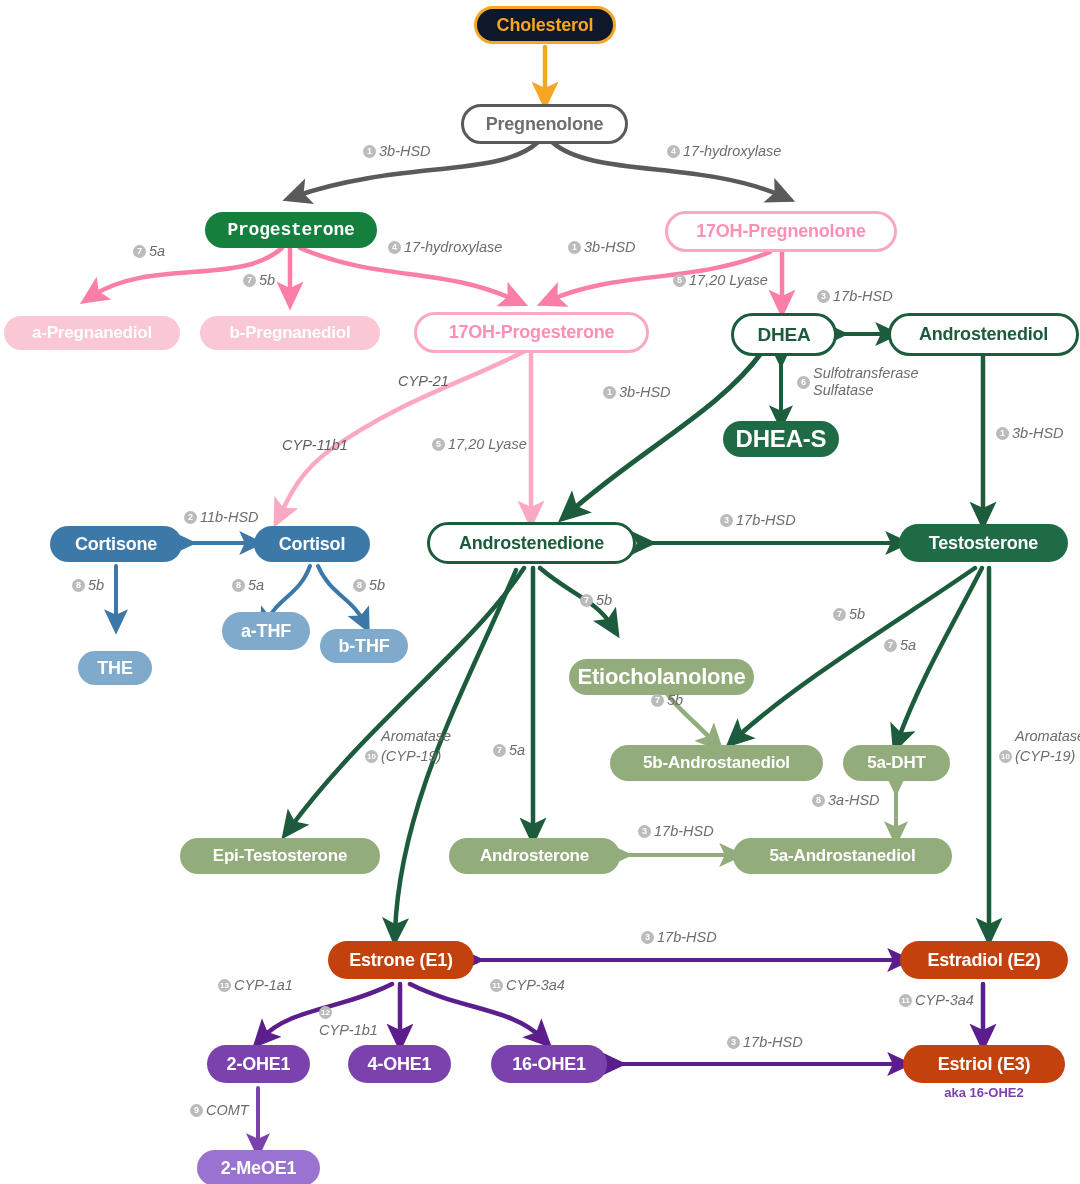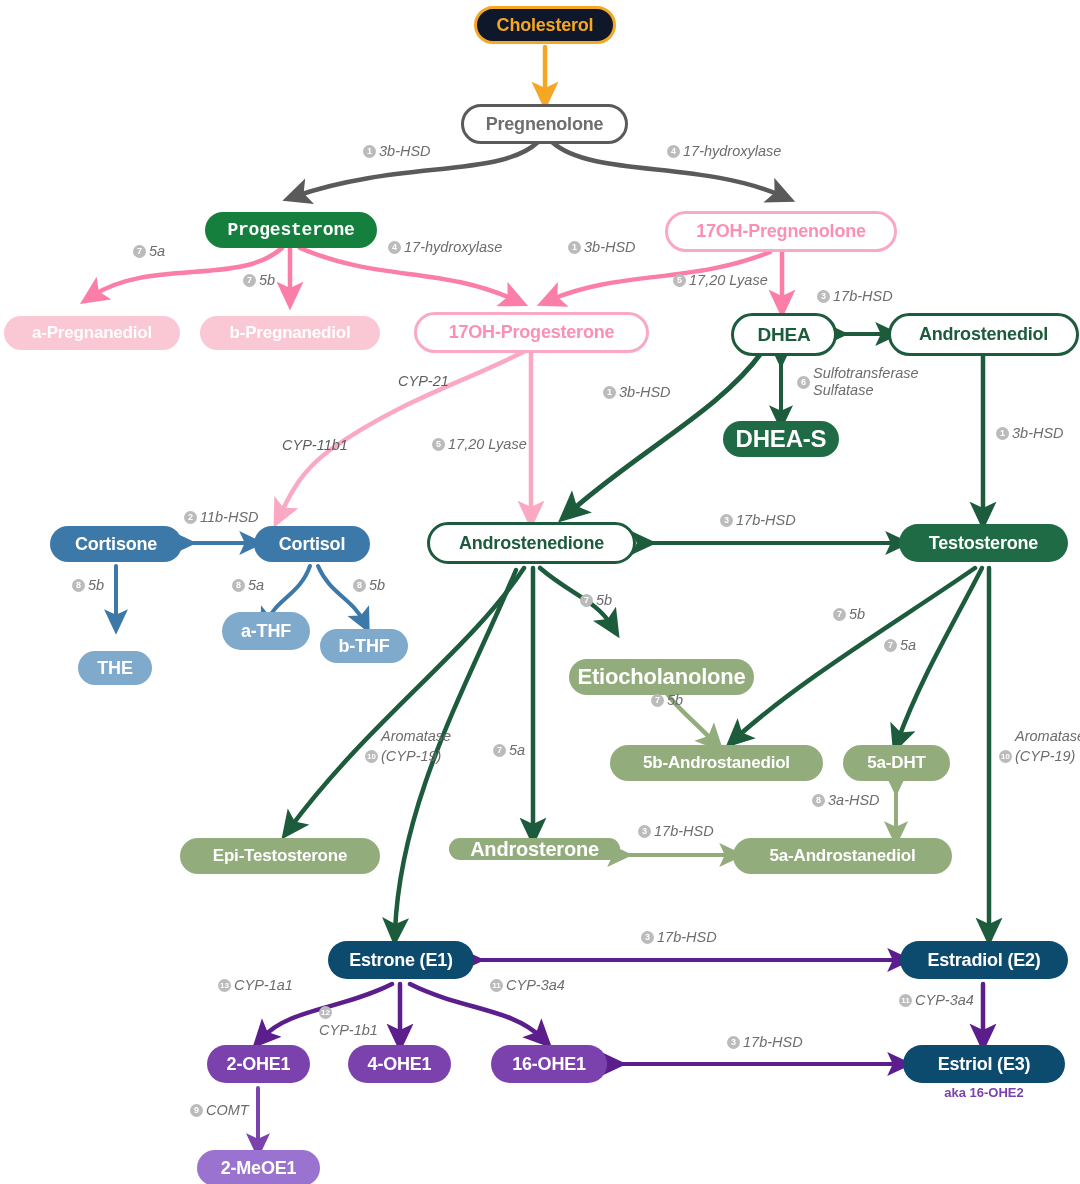--- a/index.html
+++ b/index.html
@@ -15,21 +15,21 @@
   .v-outline-orange{background:#0f172a;border:3px solid #F5A623;color:#F5A623;}
   .v-outline-gray  {background:#fff;border:3px solid #5A5A5A;color:#6E6E6E;}
   .v-solid-pink    {background:#15803d;color:#ffffff;font-family:Liberation Mono, monospace;}
   .v-soft-pink     {background:#FAC7D4;color:#ffffff;}
   .v-outline-pink  {background:#fff;border:3px solid #FBA9C3;color:#FB8FB4;}
   .v-outline-green {background:#fff;border:3.5px solid #1C5C3C;color:#1C5C3C;}
   .v-solid-green   {background:#1F6B46;color:#ffffff;}
   .v-sage          {background:#93AC7C;color:#ffffff;}
   .v-blue          {background:#3C78A8;color:#ffffff;}
   .v-lightblue     {background:#7FAACB;color:#ffffff;}
-  .v-purple        {background:#0c4a6e;color:#ffffff;}
+  .v-purple        {background:#c2410c;color:#ffffff;}
   .v-midpurple     {background:#7B42AE;color:#ffffff;}
   .v-lightpurple   {background:#9A72D0;color:#ffffff;}
 
   .sub{position:absolute;color:#7B42AE;font-size:13px;font-weight:bold;
        text-align:center;white-space:nowrap;}
 
   .elabel{position:absolute;color:#6D6D6D;font-size:14.5px;font-style:italic;
           font-family:"Liberation Sans",sans-serif;white-space:nowrap;
           display:flex;align-items:flex-start;gap:3px;line-height:17px;}
   .elabel.plain{color:#5E5E5E;}
@@ -241,21 +241,21 @@
     </div>
 
   <div class="node v-sage" style="left:733px;top:838px;width:219px;height:36px;font-size:17px;">
     <span>5a-Androstanediol</span>
     </div>
 
   <div class="node v-sage" style="left:180px;top:838px;width:200px;height:36px;font-size:17px;">
     <span>Epi-Testosterone</span>
     </div>
 
-  <div class="node v-sage" style="left:449px;top:838px;width:171px;height:22px;font-size:20px;">
+  <div class="node v-sage" style="left:449px;top:838px;width:171px;height:36px;font-size:17px;">
     <span>Androsterone</span>
     </div>
 
   <div class="node v-purple" style="left:328px;top:941px;width:146px;height:38px;font-size:18px;">
     <span>Estrone (E1)</span>
     </div>
 
   <div class="node v-purple" style="left:900px;top:941px;width:168px;height:38px;font-size:18px;">
     <span>Estradiol (E2)</span>
     </div>

